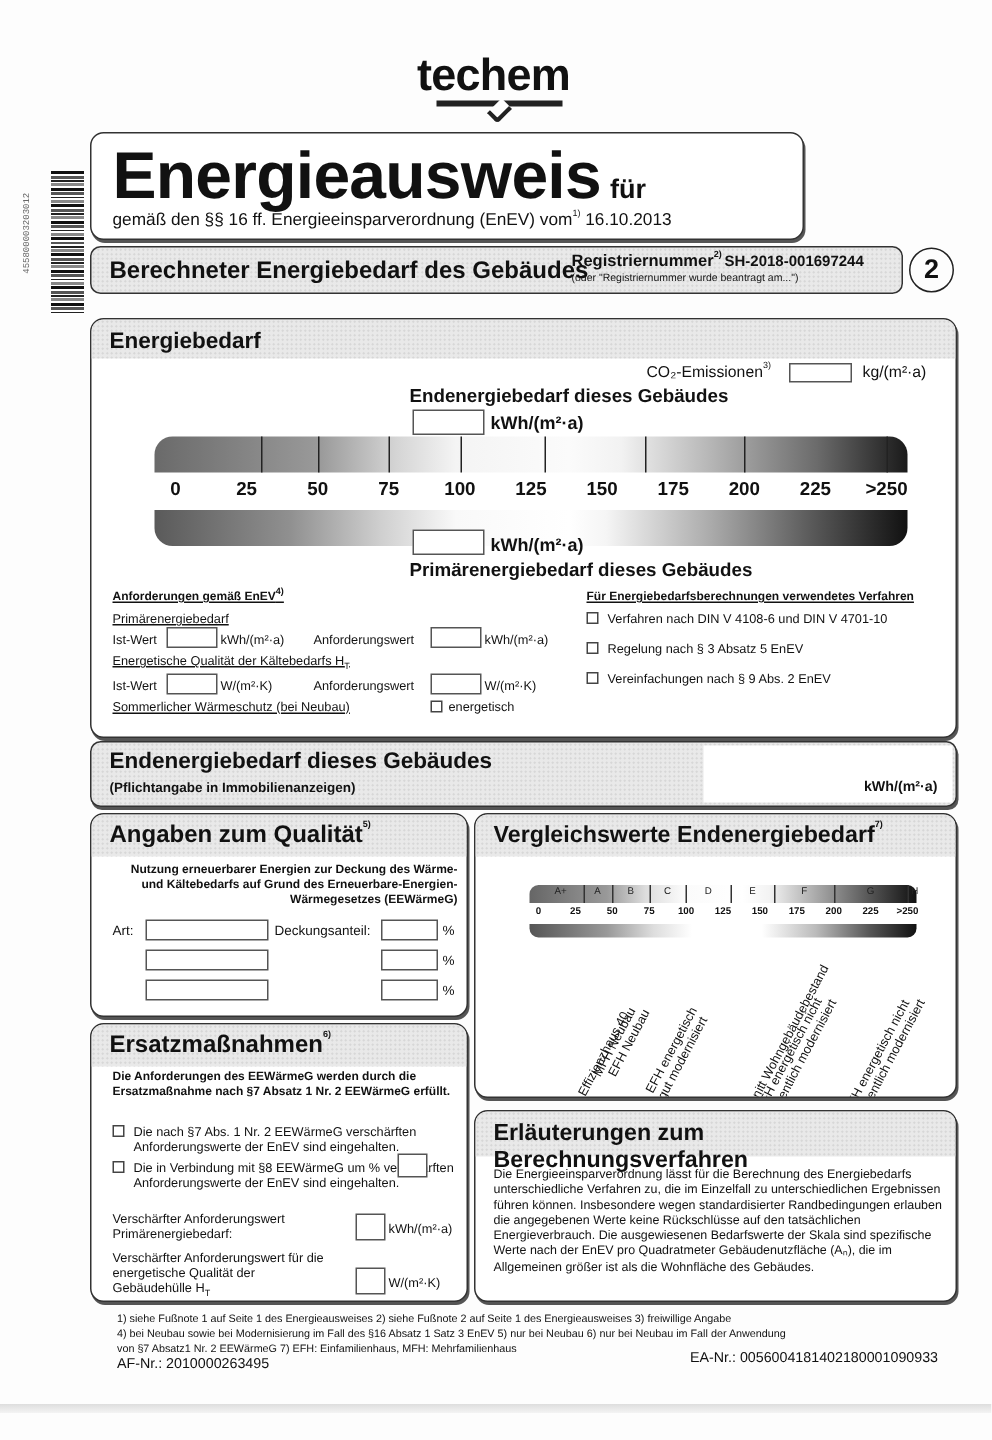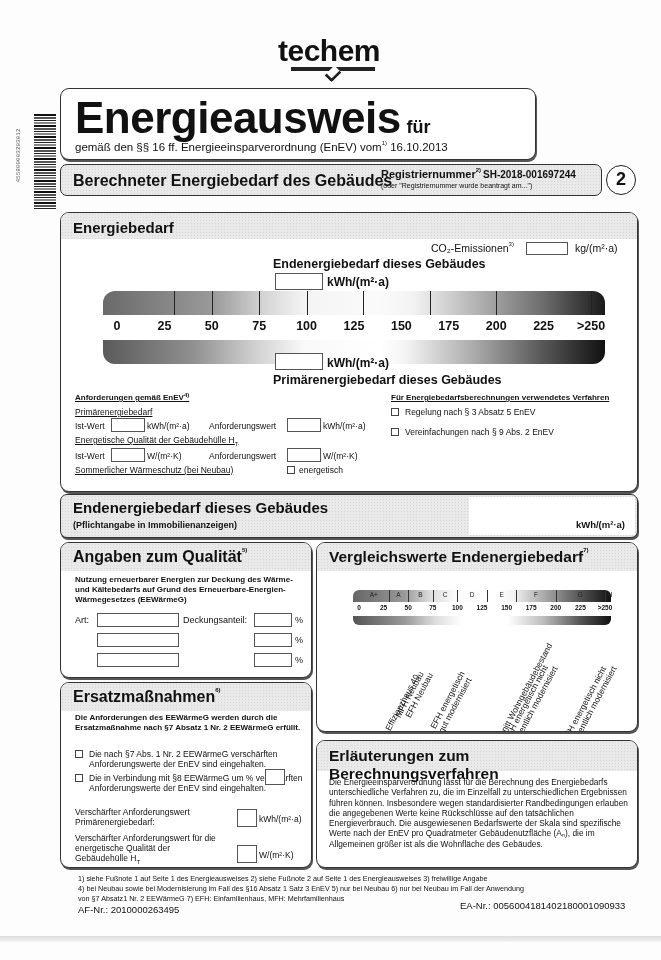--- a/index.html
+++ b/index.html
@@ -79,21 +79,21 @@
   
   .endline { left: 60px; top: 494px; width: 578px; height: 44px; border: 1.4px solid #333; border-radius: 7px; overflow: hidden; }
   .endline-title { position: absolute; left: 12px; top: 4px; font-size: 15px; font-weight: 700; }
   .endline-sub { position: absolute; left: 12px; top: 25px; font-size: 9px; font-weight: 700; }
   .endline-field { position: absolute; left: 408px; top: 2px; width: 166px; height: 38px; background: #fff; }
   .endline-unit { position: absolute; right: 12px; top: 24px; font-size: 9.5px; font-weight: 700; }
 
   
   .ee-box { left: 60px; top: 542px; width: 252px; height: 136px; overflow: hidden; }
   .h2 { position: absolute; left: 12px; top: 5px; font-size: 16px; font-weight: 700; }
-  .ee-desc { position: absolute; left: 14px; top: 32px; width: 230px; font-size: 8px; font-weight: 700; line-height: 10px; }
+  .ee-desc { position: absolute; left: 14px; top: 32px; width: 230px; font-size: 8px; font-weight: 700; line-height: 10px; text-align: right; }
   .ee-row { position: absolute; left: 14px; font-size: 9px; }
   .ee-art-field { position: absolute; left: 36px; width: 82px; height: 14px; border: 1px solid #555; background: #fff; }
   .ee-pct-field { position: absolute; left: 193px; width: 38px; height: 14px; border: 1px solid #555; background: #fff; }
   .pct { position: absolute; left: 234px; font-size: 9px; }
 
   
   .vgl-box { left: 316px; top: 542px; width: 322px; height: 190px; overflow: hidden; }
   .vgl-title { position: absolute; left: 12px; top: 5px; font-size: 15.5px; font-weight: 700; }
   .mini-scale { position: absolute; left: 36px; top: 47px; width: 258px; height: 40px; }
   .mini-top { position: absolute; top: 0; left: 0; width: 258px; height: 12px; border-radius: 6px 6px 0 0;
@@ -205,38 +205,42 @@
     <div class="req-head"><span>Anforderungen gemäß EnEV</span><sup>4)</sup></div>
     <div class="u" style="margin-top:5px">Primärenergiebedarf</div>
     <div class="req-row">
       <span style="left:0">Ist-Wert</span>
       <div class="small-field" style="left:36px"></div>
       <span style="left:72px">kWh/(m²·a)</span>
       <span style="left:134px">Anforderungswert</span>
       <div class="small-field" style="left:212px"></div>
       <span style="left:248px">kWh/(m²·a)</span>
     </div>
-    <div class="u"><span>Energetische Qualität der Gebäudehülle H</span><sub>T</sub></div>
+    <div class="u"><span>Energetische Qualität der Kältebedarfs H</span><sub>T</sub></div>
     <div class="req-row">
       <span style="left:0">Ist-Wert</span>
       <div class="small-field" style="left:36px"></div>
       <span style="left:72px">W/(m²·K)</span>
       <span style="left:134px">Anforderungswert</span>
       <div class="small-field" style="left:212px"></div>
       <span style="left:248px">W/(m²·K)</span>
     </div>
     <div style="position:relative;height:12px">
       <span class="u" style="position:absolute;left:0;top:0">Sommerlicher Wärmeschutz (bei Neubau)</span>
       <span class="cb" style="position:absolute;left:212px;top:1px"></span>
       <span style="position:absolute;left:224px;top:0;font-size:8.5px">energetisch</span>
     </div>
   </div>
 
   <div class="proc">
     <div class="proc-head">Für Energiebedarfsberechnungen verwendetes Verfahren</div>
+    <div class="proc-item">
+        <span class="cb"></span>
+        <span>Verfahren nach DIN V 4108-6 und DIN V 4701-10</span>
+      </div>
     <div class="proc-item">
         <span class="cb"></span>
         <span>Regelung nach § 3 Absatz 5 EnEV</span>
       </div>
     <div class="proc-item">
         <span class="cb"></span>
         <span>Vereinfachungen nach § 9 Abs. 2 EnEV</span>
       </div>
   </div>
 </div>

